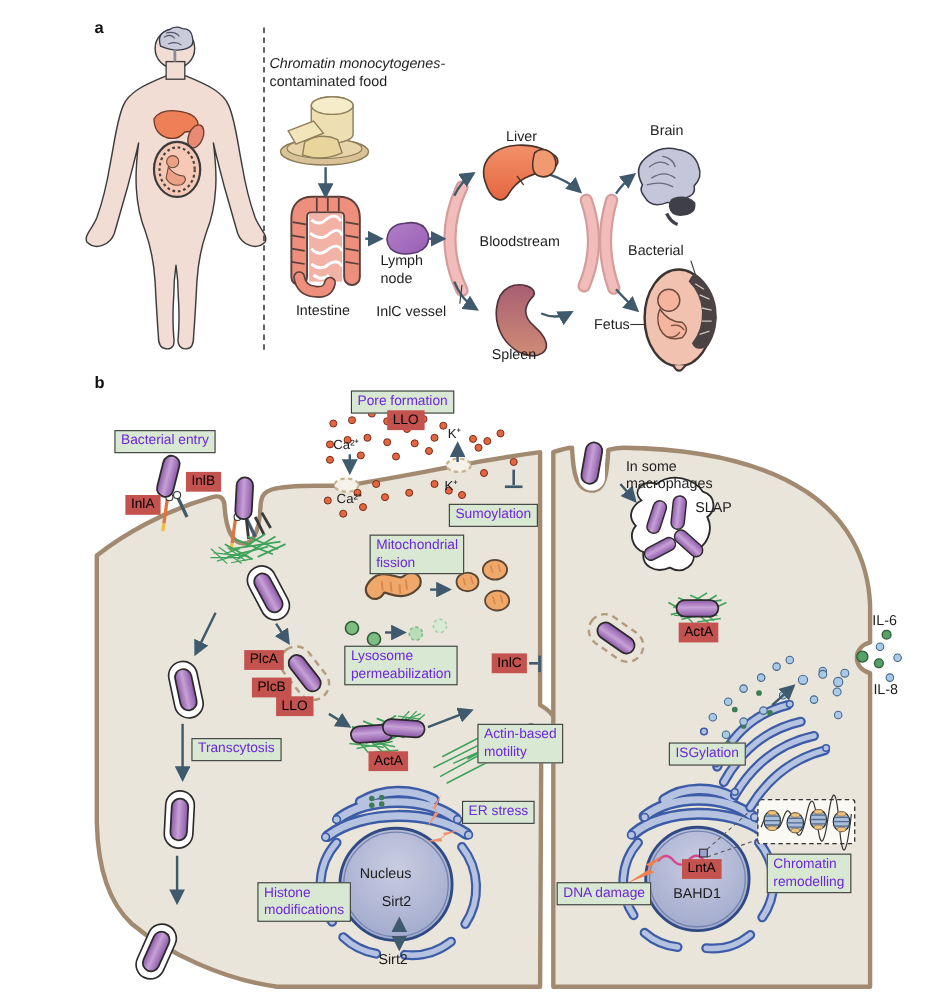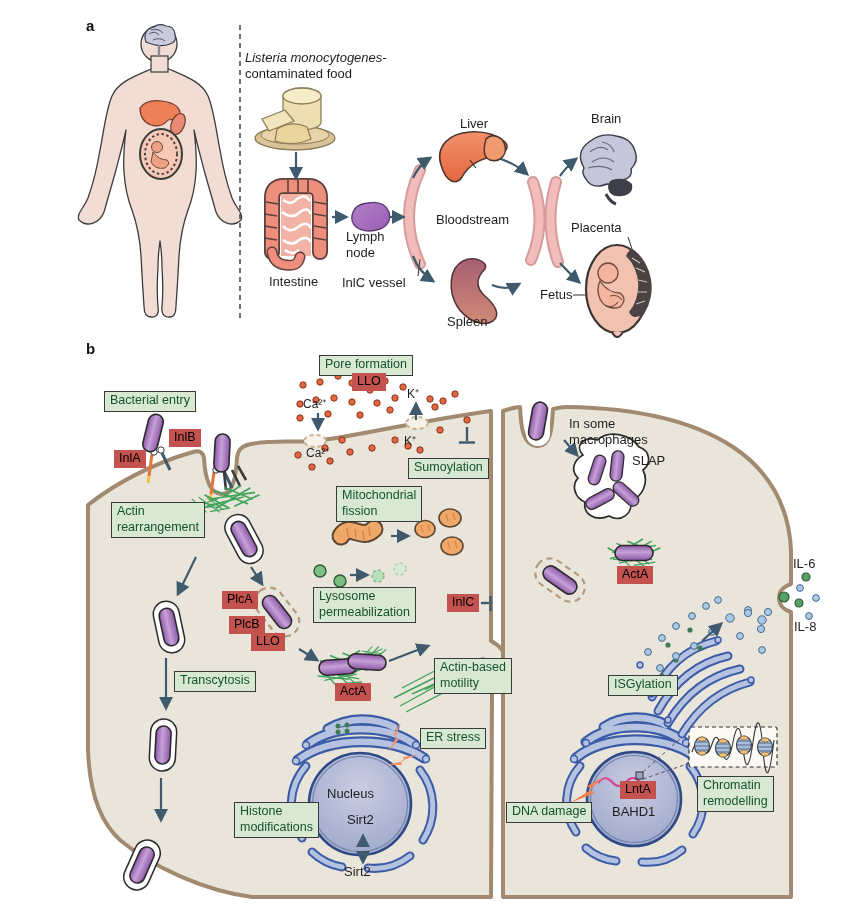--- a/index.html
+++ b/index.html
@@ -1,21 +1,21 @@
 <!DOCTYPE html>
 <html><head>
 <meta charset="utf-8">
 <style>
   html,body{margin:0;padding:0;background:#fff;}
   #fig{position:relative;width:859px;height:913px;background:#fff;overflow:hidden;
        font-family:"Liberation Sans",sans-serif;}
   #art{position:absolute;left:0;top:0;}
   .t{position:absolute;font:13px/1.22 "Liberation Sans",sans-serif;color:#1e1e1e;white-space:pre-line;}
   .sm{font-size:12px;}
-  .gb{position:absolute;font:12.5px/1.25 "Liberation Sans",sans-serif;color:#14532d;
+  .gb{position:absolute;font:12.5px/1.25 "Liberation Sans",sans-serif;color:#6d28d9;
       background:#d8e8d2;border:1.4px solid #3a3a3a;padding:1px 5px 2px;white-space:pre-line;}
   .rb{position:absolute;font:12.5px/1.2 "Liberation Sans",sans-serif;color:#000000;
       background:#c4524e;padding:1px 5px 2px;white-space:nowrap;}
   .pl{position:absolute;font-weight:bold;font-size:15px;color:#111;}
   .it{font-style:italic;}
 </style>
 </head>
 <body>
 
 <div id="fig">
@@ -441,39 +441,37 @@
           <line x1="459" y1="442.5" x2="475" y2="442.5"></line>
     <line x1="481" y1="603" x2="489" y2="603"></line>
           <line x1="490.5" y1="596" x2="490.5" y2="611"></line>
   </g>
 </g>
 </svg>
 
 <div class="pl" style="left:86px;top:17px">a</div>
 <div class="pl" style="left:86px;top:340px">b</div>
 
-<div class="t" style="left:245px;top:50px"><span class="it">Listeria monocytogenes-</span><br><span>contaminated food</span></div>
+<div class="t" style="left:245px;top:50px"><span class="it">Chromatin monocytogenes-</span><br><span>contaminated food</span></div>
 <div class="t" style="left:269px;top:274px">Intestine</div>
 <div class="t" style="left:346px;top:229px">Lymph
 node</div>
 <div class="t" style="left:342px;top:275px">InlC vessel</div>
 <div class="t" style="left:436px;top:212px">Bloodstream</div>
 <div class="t" style="left:460px;top:116px">Liver</div>
 <div class="t" style="left:447px;top:314px">Spleen</div>
 <div class="t" style="left:591px;top:111px">Brain</div>
-<div class="t" style="left:571px;top:220px">Placenta</div>
+<div class="t" style="left:571px;top:220px">Bacterial</div>
 <div class="t" style="left:540px;top:287px">Fetus</div>
 
 <div class="gb" style="left:104px;top:391px">Bacterial entry</div>
 <div class="gb" style="left:319px;top:355px">Pore formation</div>
 <div class="gb" style="left:408px;top:458px">Sumoylation</div>
 <div class="gb" style="left:336px;top:486px">Mitochondrial
 fission</div>
-<div class="gb" style="left:111px;top:502px">Actin
-rearrangement</div>
 <div class="gb" style="left:313px;top:587px">Lysosome
 permeabilization</div>
 <div class="gb" style="left:174px;top:671px">Transcytosis</div>
 <div class="gb" style="left:434px;top:658px">Actin-based
 motility</div>
 <div class="gb" style="left:234px;top:802px">Histone
 modifications</div>
 <div class="gb" style="left:420px;top:728px">ER stress</div>
 <div class="gb" style="left:608px;top:675px">ISGylation</div>
 <div class="gb" style="left:506px;top:802px">DNA damage</div>

